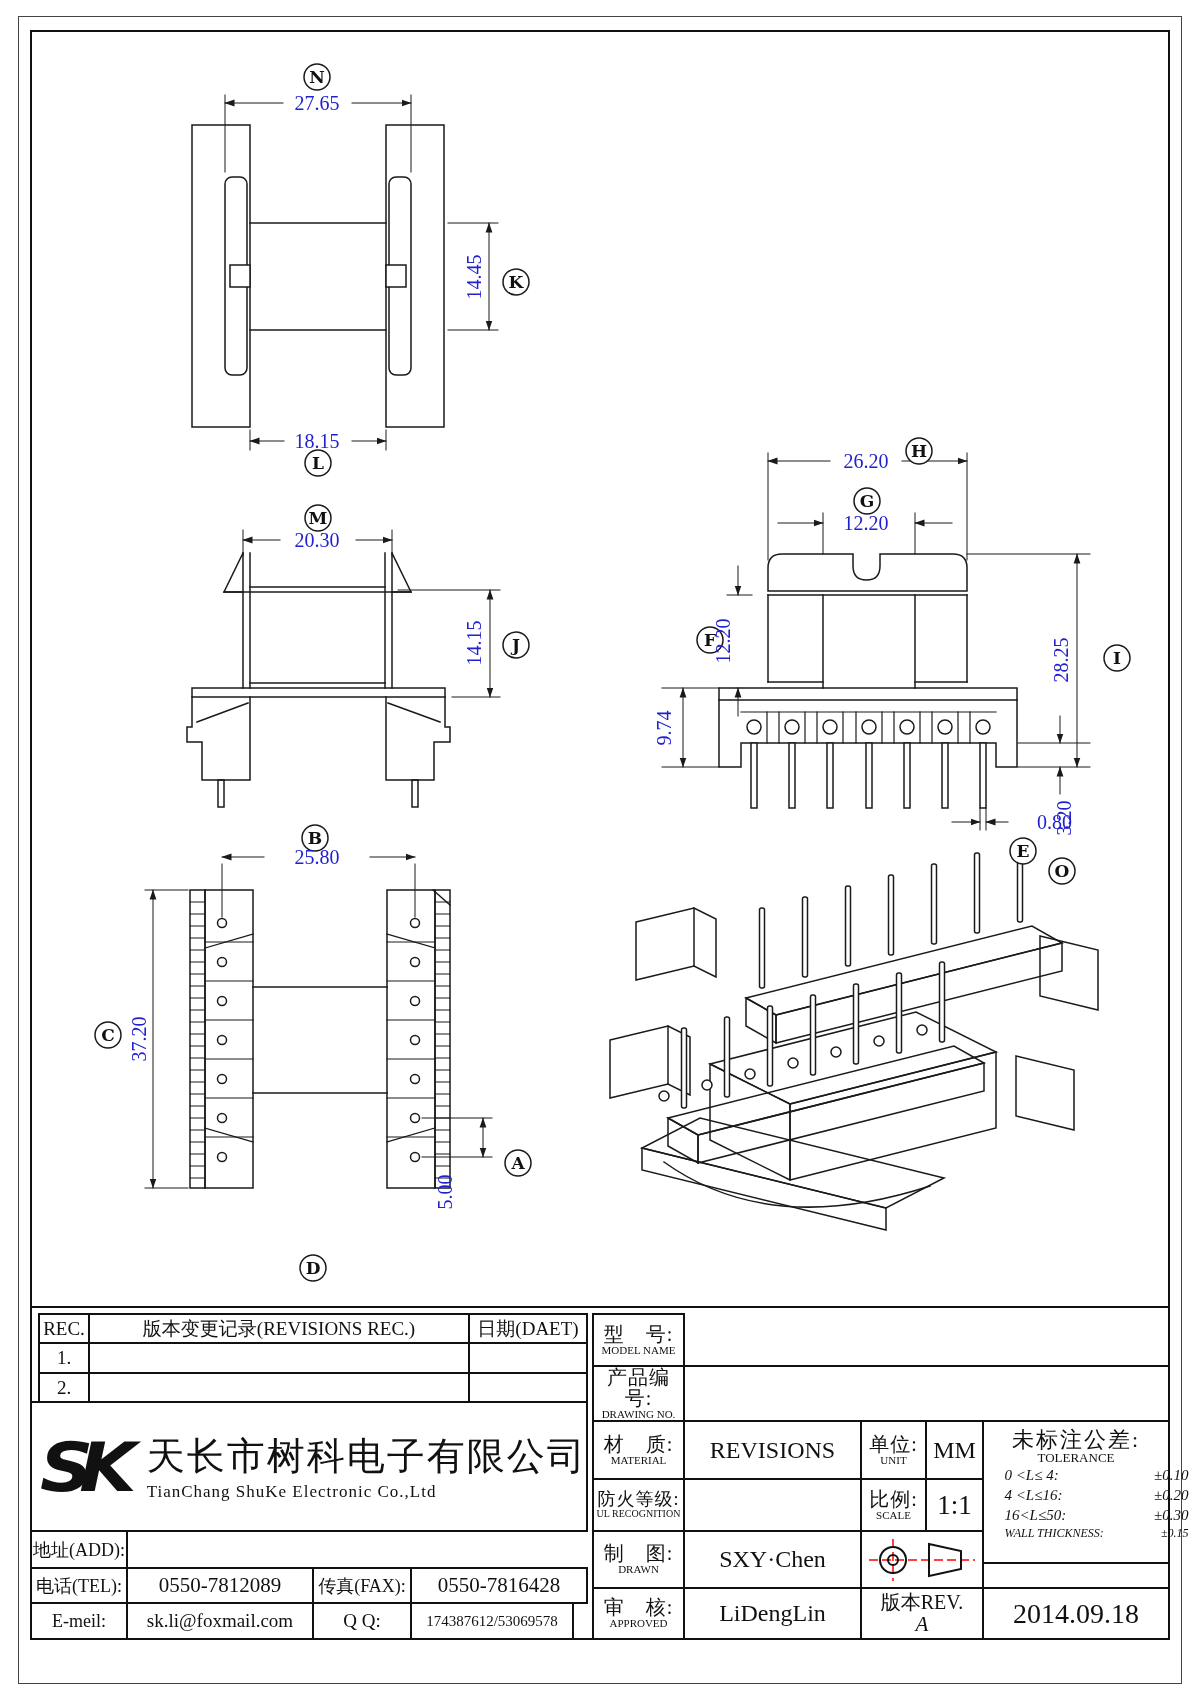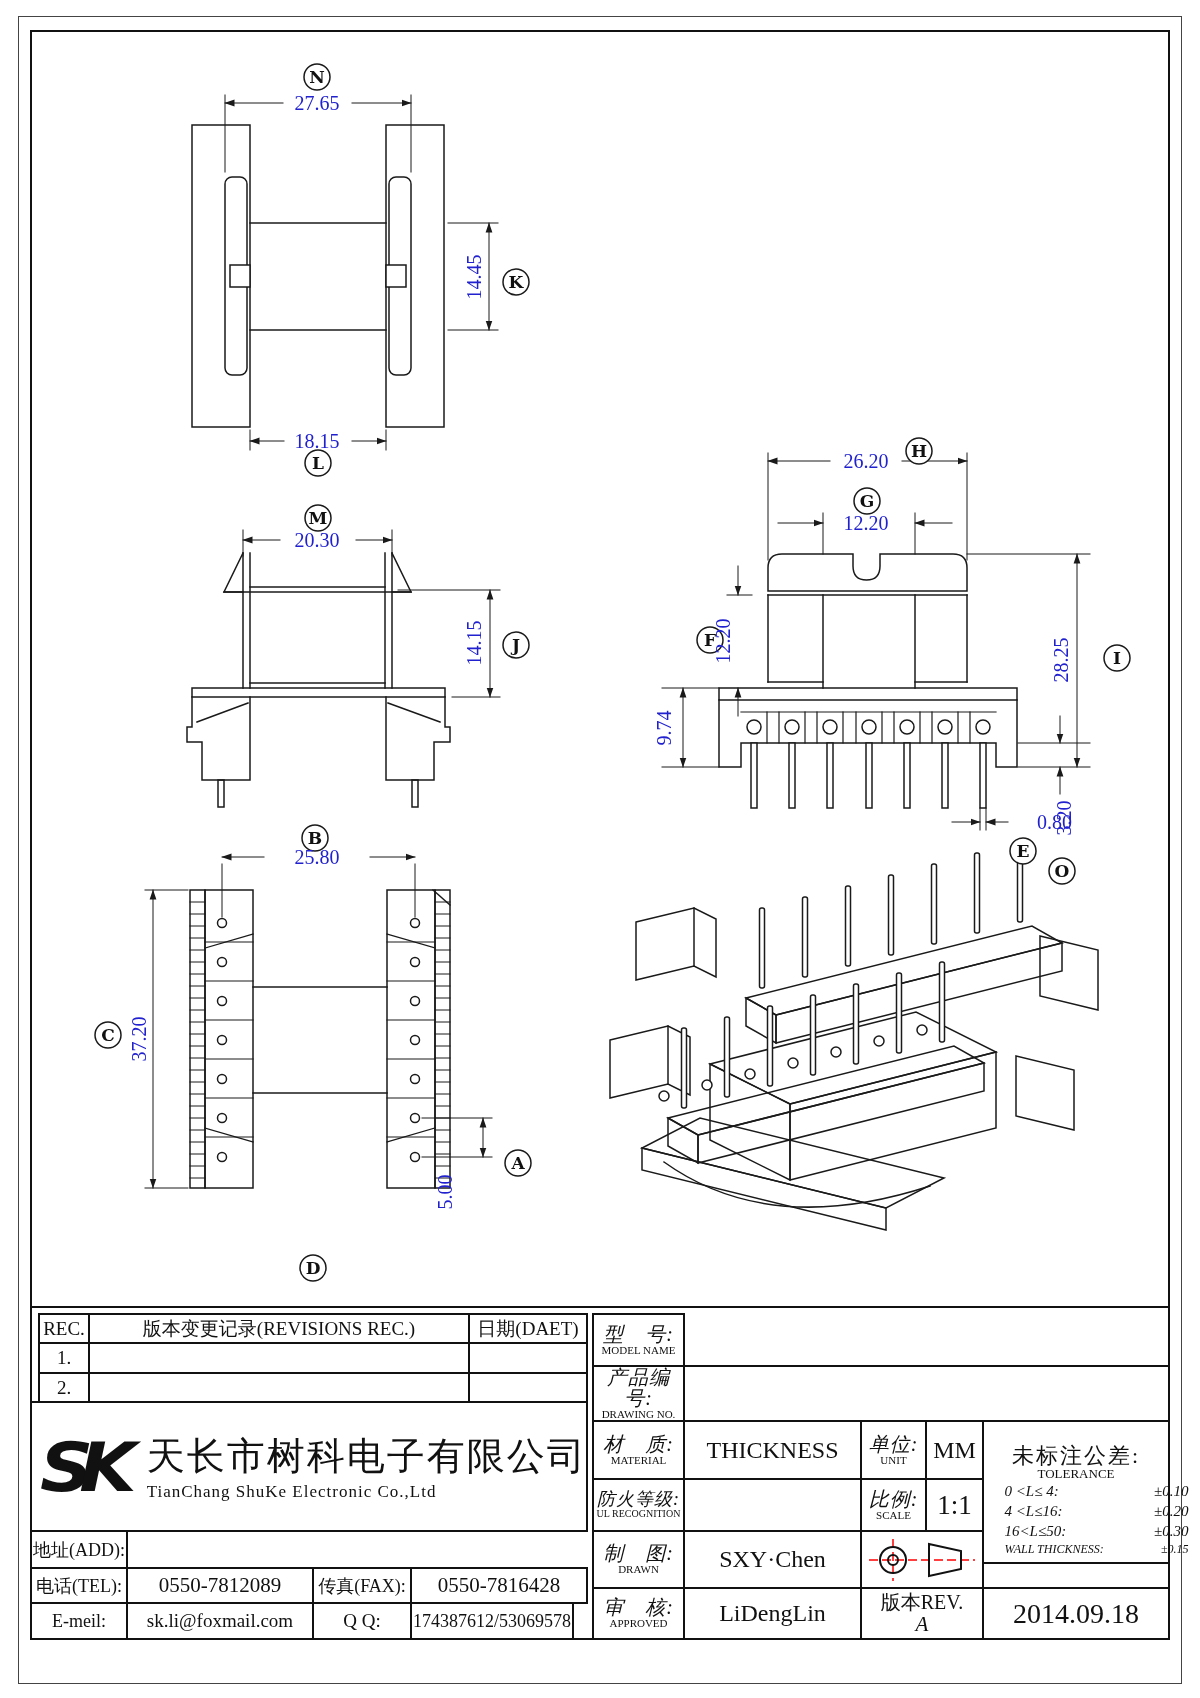--- a/index.html
+++ b/index.html
@@ -5,21 +5,21 @@
   html,body{margin:0;padding:0;background:#fff;}
   #page{position:relative;width:1200px;height:1698px;background:#fff;overflow:hidden;
         font-family:"Liberation Serif",serif;color:#111;}
   .abs{position:absolute;box-sizing:border-box;}
   #border-outer{left:18px;top:16px;width:1164px;height:1668px;border:1px solid #444;}
   #border-inner{left:30px;top:30px;width:1140px;height:1610px;border:2px solid #111;}
   #tb-sep{left:30px;top:1306px;width:1140px;height:2px;background:#111;}
   .cell{position:absolute;box-sizing:border-box;border:2px solid #111;display:flex;
         align-items:center;justify-content:center;text-align:center;background:#fff;}
   .cell.lbl{flex-direction:column;line-height:1.05;}
-  .cn{font-size:20px;letter-spacing:1px;font-style:italic;}
+  .cn{font-size:20px;letter-spacing:1px;}
   .en{font-size:11px;font-family:"Liberation Serif",serif;}
   .big{font-size:24px;}
   .rec-txt{font-size:19px;}
   .logo{font-family:"DejaVu Sans",sans-serif;font-weight:bold;font-style:italic;
         font-size:74px;letter-spacing:-14px;transform:scaleY(.92);}
   .cname{font-size:38px;letter-spacing:2px;white-space:nowrap;}
   .ename{font-size:17px;letter-spacing:1px;white-space:nowrap;}
   .tol-row{display:flex;justify-content:space-between;width:100%;padding:0 8px;
            font-style:italic;font-size:15px;line-height:1.35;margin-left:41px;}
   svg text{user-select:none;}
@@ -429,36 +429,36 @@
     </span>
   </div>
   <div class="cell" style="left:30px;top:1530px;width:98px;height:39px;font-size:18px">地址(ADD):</div>
   <div class="cell" style="left:30px;top:1567px;width:98px;height:37px;font-size:18px">电话(TEL):</div>
   <div class="cell" style="left:126px;top:1567px;width:188px;height:37px;font-size:21px">0550-7812089</div>
   <div class="cell" style="left:312px;top:1567px;width:100px;height:37px;font-size:18px">传真(FAX):</div>
   <div class="cell" style="left:410px;top:1567px;width:178px;height:37px;font-size:21px">0550-7816428</div>
   <div class="cell" style="left:30px;top:1602px;width:98px;height:38px;font-size:18px">E-meil:</div>
   <div class="cell" style="left:126px;top:1602px;width:188px;height:38px;font-size:19px">sk.li@foxmail.com</div>
   <div class="cell" style="left:312px;top:1602px;width:100px;height:38px;font-size:19px">Q Q:</div>
-  <div class="cell" style="left:410px;top:1602px;width:164px;height:38px;font-size:18px">174387612/53069578</div>
+  <div class="cell" style="left:410px;top:1602px;width:164px;height:38px;font-size:15px">174387612/53069578</div>
 
   <div class="cell lbl" style="left:592px;top:1313px;width:93px;height:54px">
     <span class="cn">型　号:</span>
     <span class="en">MODEL NAME</span>
   </div>
   <div class="cell lbl" style="left:592px;top:1365px;width:93px;height:57px">
     <span class="cn">产品编号:</span>
     <span class="en">DRAWING NO.</span>
   </div>
   <div class="cell big" style="left:683px;top:1365px;width:487px;height:57px"></div>
   <div class="cell lbl" style="left:592px;top:1420px;width:93px;height:60px">
     <span class="cn">材　质:</span>
     <span class="en">MATERIAL</span>
   </div>
-  <div class="cell big" style="left:683px;top:1420px;width:179px;height:60px">THICKNESS</div>
+  <div class="cell big" style="left:683px;top:1420px;width:179px;height:60px">REVISIONS</div>
   <div class="cell lbl" style="left:860px;top:1420px;width:67px;height:60px">
     <span class="cn">单位:</span>
     <span class="en">UNIT</span>
   </div>
   <div class="cell big" style="left:925px;top:1420px;width:59px;height:60px">MM</div>
   <div class="cell lbl" style="left:592px;top:1478px;width:93px;height:54px">
     <span class="cn" style="font-size:18px">防火等级:</span>
     <span class="en" style="font-size:10px">UL RECOGNITION</span>
   </div>
   <div class="cell lbl" style="left:860px;top:1478px;width:67px;height:54px">
@@ -484,21 +484,21 @@
     <span class="cn">审　核:</span>
     <span class="en">APPROVED</span>
   </div>
   <div class="cell big" style="left:683px;top:1587px;width:179px;height:53px">LiDengLin</div>
   <div class="cell lbl" style="left:860px;top:1587px;width:124px;height:53px">
     <span style="font-size:20px">版本REV.</span>
     <span style="font-size:21px;font-style:italic">A</span>
   </div>
   <div class="cell" style="left:982px;top:1587px;width:188px;height:53px;font-size:28px">2014.09.18</div>
 
-  <div class="cell lbl" style="left:982px;top:1420px;width:188px;height:144px;justify-content:flex-start;padding-top:22px">
+  <div class="cell lbl" style="left:982px;top:1420px;width:188px;height:144px;justify-content:flex-start;padding-top:6px">
     <span style="font-size:22px;letter-spacing:2px">未标注公差:</span>
     <span style="font-size:13px">TOLERANCE</span>
     <span class="tol-row">
       <span>0 &lt;L≤ 4:</span>
       <span>±0.10</span>
     </span>
     <span class="tol-row">
       <span>4 &lt;L≤16:</span>
       <span>±0.20</span>
     </span>

